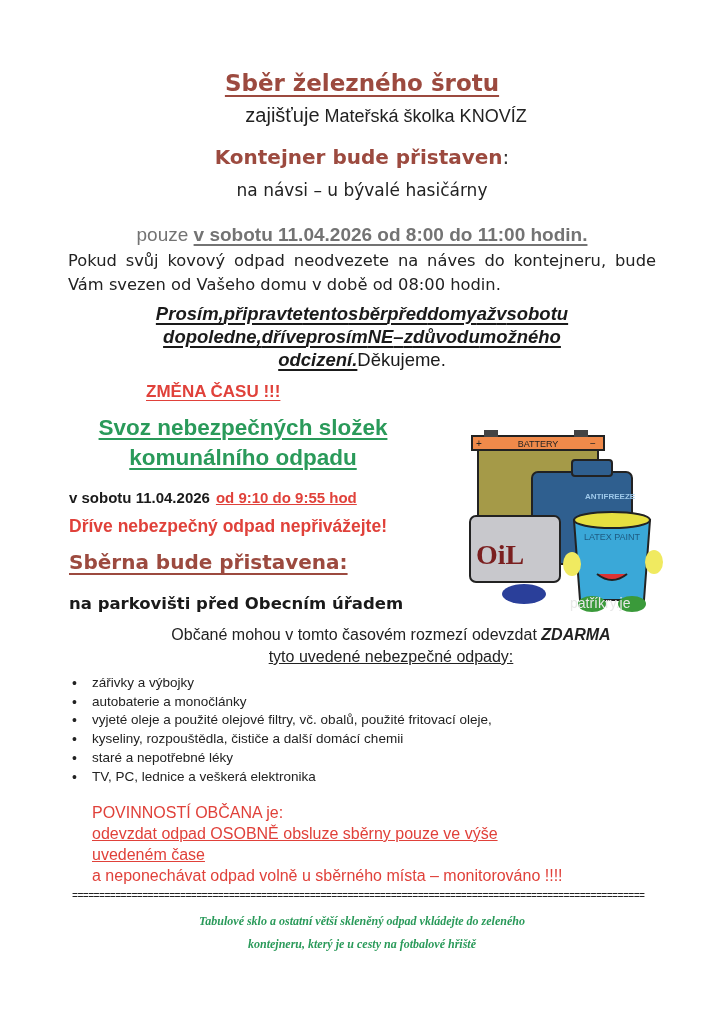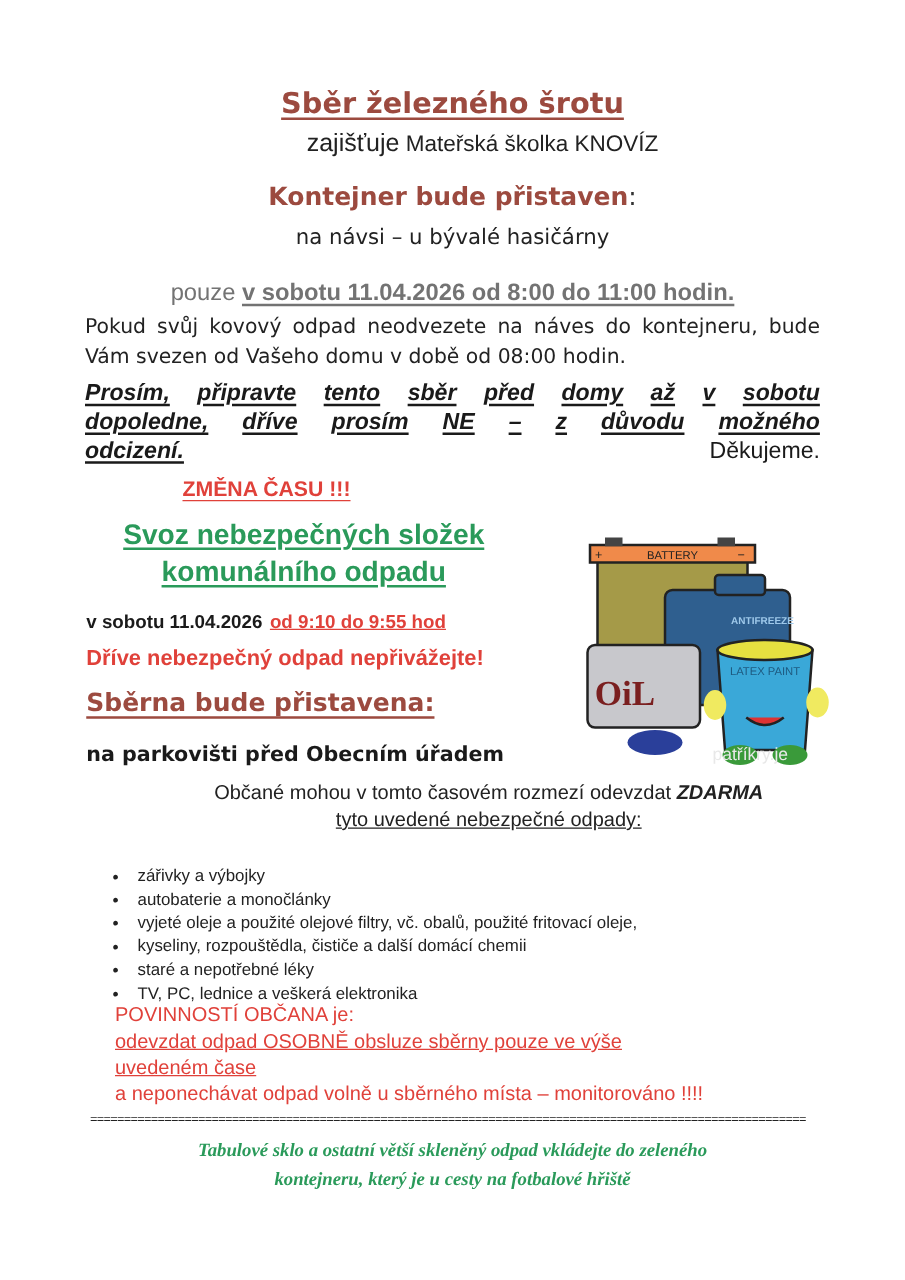--- a/index.html
+++ b/index.html
@@ -14,47 +14,47 @@
     .h2 { top: 145px; font-family: "DejaVu Sans", sans-serif; font-weight: bold; font-size: 20px; color: #9c4a3f; }
     .h2 .colon { color: #333; font-weight: normal; }
     .loc { top: 180px; font-family: "DejaVu Sans", sans-serif; font-size: 17px; color: #222; }
 
     .when { top: 224px; font-size: 19px; color: #737373; }
     .when b { text-decoration: underline; text-decoration-thickness: 2px; text-underline-offset: 3px; }
 
     .para { left: 68px; width: 588px; font-family: "DejaVu Sans", sans-serif; font-size: 16.3px; line-height: 24px; color: #222; }
     .p1 { top: 249px; text-align: justify; text-align-last: left; }
     .warn { left: 68px; width: 588px; top: 302px; font-family: "Liberation Sans", sans-serif; font-weight: bold; font-style: italic; font-size: 18.5px; line-height: 23px; color: #1a1a1a; }
-    .warn .line { display: flex; justify-content: space-between; }
+    .warn .line { display: flex; justify-content: center; }
     .warn .u { text-decoration: underline; text-decoration-thickness: 2px; text-underline-offset: 3px; }
     .warn .thanks { font-weight: normal; font-style: normal; }
 
     .change { left: 146px; top: 382px; font-weight: bold; font-size: 17px; color: #e0413a; text-decoration: underline; text-underline-offset: 3px; }
     .green-h { left: 68px; top: 413px; width: 350px; font-weight: bold; font-size: 22.5px; line-height: 30px; color: #2a9a5a; text-align: center; }
     .green-h span { text-decoration: underline; text-decoration-thickness: 2px; text-underline-offset: 3px; }
 
     .date2 { left: 69px; top: 489px; font-weight: bold; font-size: 15px; color: #1a1a1a; white-space: nowrap; }
     .date2 .red { color: #e0413a; text-decoration: underline; margin-left: 6px; }
     .nobring { left: 69px; top: 516px; font-weight: bold; font-size: 17.5px; color: #e0413a; white-space: nowrap; }
     .sberna { left: 69px; top: 550px; font-family: "DejaVu Sans", sans-serif; font-weight: bold; font-size: 20px; color: #9c4a3f; }
     .sberna span { text-decoration: underline; text-decoration-thickness: 2px; text-underline-offset: 4px; }
     .parking { left: 69px; top: 594px; font-family: "DejaVu Sans", sans-serif; font-weight: bold; font-size: 16.5px; color: #1a1a1a; }
 
     .citizens { top: 624px; font-size: 16px; line-height: 22px; color: #222; margin-left: 29px; }
     .citizens i { font-weight: bold; }
     .citizens .u { text-decoration: underline; }
 
-    .list { left: 72px; top: 674px; margin: 18px; padding: 0; list-style: none; font-size: 13.5px; line-height: 18.7px; color: #222; }
+    .list { left: 72px; top: 674px; margin: 0; padding: 0; list-style: none; font-size: 13.5px; line-height: 18.7px; color: #222; }
     .list li { position: relative; padding-left: 20px; }
     .list li::before { content: "\2022"; position: absolute; left: 0; top: 0; font-size: 14px; }
 
     .duty { left: 92px; top: 802px; font-size: 16px; line-height: 21px; color: #e0413a; }
     .duty .b { font-weight: normal; text-decoration: underline; }
     .sep { left: 72px; top: 893px; width: 584px; height: 8px; font-family: "Liberation Mono", monospace; font-size: 10px; line-height: 8px; overflow: hidden; white-space: nowrap; color: #222; letter-spacing: -0.6px; }
-    .glass { top: 910px; font-family: "Liberation Serif", serif; font-weight: bold; font-style: italic; font-size: 15px; line-height: 23px; color: #2a9a5a; }
+    .glass { top: 910px; font-family: "Liberation Serif", serif; font-weight: bold; font-style: italic; font-size: 12px; line-height: 23px; color: #2a9a5a; }
 
     .illus { left: 462px; top: 424px; width: 250px; height: 200px; }
     .watermark { left: 570px; top: 595px; font-size: 14px; color: #e8e8e8; }
   </style>
 </head>
 <body>
 
 <div class="abs center title"><span>Sběr železného šrotu</span></div>
 <div class="abs center subtitle">
   <span class="small">zajišťuje</span>

